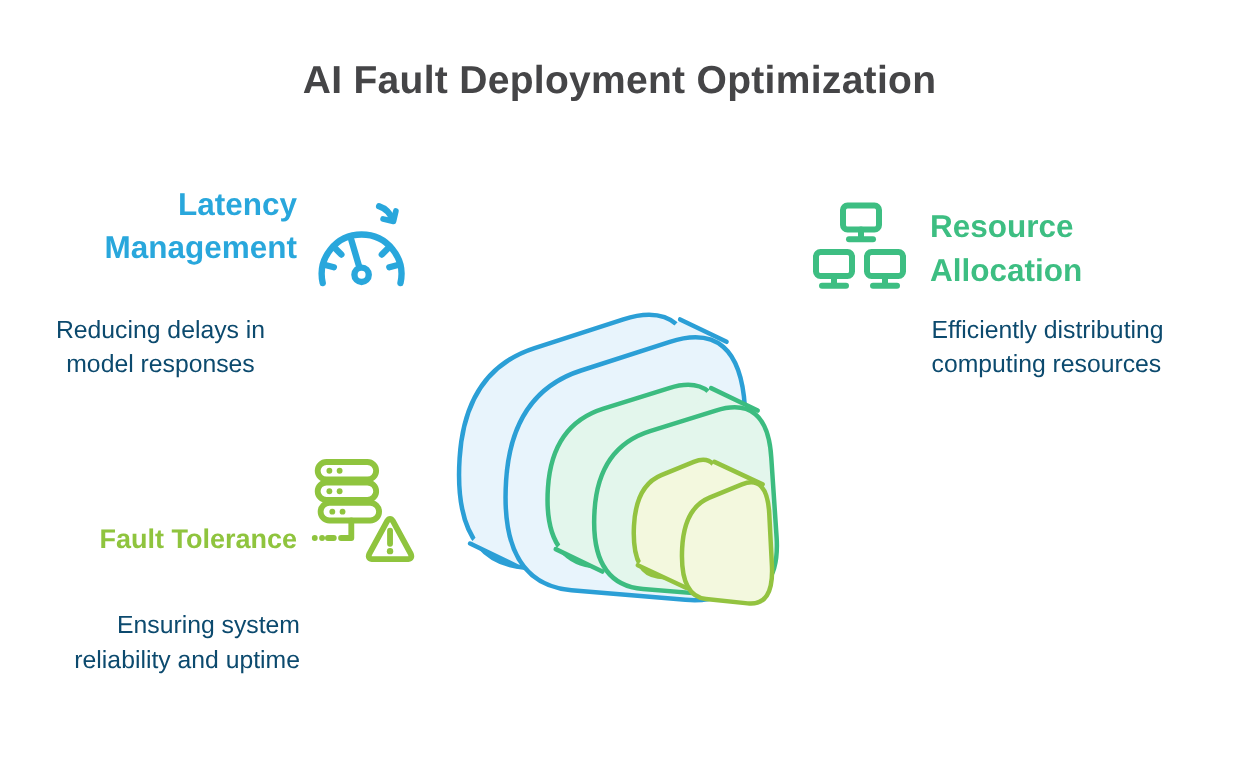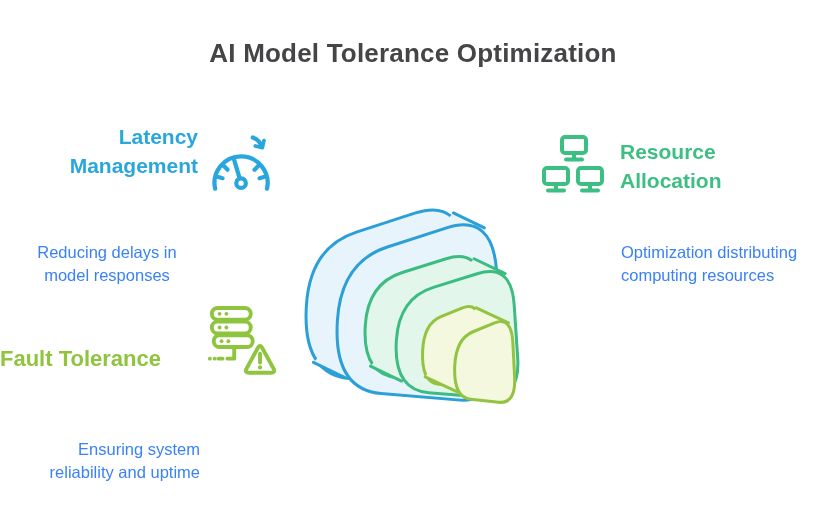--- a/index.html
+++ b/index.html
@@ -14,25 +14,25 @@
   .heading{font-weight:700;white-space:pre-line;}
   .heading.latency{
     position:absolute;left:0;top:122px;width:198px;text-align:right;
     font-size:21px;line-height:29px;color:#29A7DC;
   }
   .heading.resource{
     position:absolute;left:620px;top:137px;width:210px;text-align:left;
     font-size:21px;line-height:29px;color:#3DBE82;
   }
   .heading.fault{
-    position:absolute;left:0;top:344px;width:198px;
-    font-size:22px;line-height:30px;color:#8FC43E;
+    position:absolute;left:0;top:344px;width:198px;text-align:right;
+    font-size:18px;line-height:30px;color:#8FC43E;
   }
   .desc{
-    position:absolute;font-size:16.5px;line-height:23px;color:#3b82f6;white-space:pre-line;margin-top:32px;
+    position:absolute;font-size:16.5px;line-height:23px;color:#0c4a6e;white-space:pre-line;
   }
   .desc.latency{left:12px;top:209px;width:190px;text-align:center;}
   .desc.resource{left:621px;top:209px;width:200px;text-align:left;}
   .desc.fault{left:0;top:406px;width:200px;text-align:right;}
   .icon{position:absolute;}
   .icon svg{display:block;}
   #latency-icon{left:206px;top:130px;}
   #resource-icon{left:541px;top:133px;}
   #fault-icon{left:204px;top:303px;}
   #cubes{position:absolute;left:285px;top:188px;}
@@ -46,21 +46,21 @@
   .blue  .tang{stroke:#2B9FD6;}
   .green .tang{stroke:#3CBC80;}
   .lime  .tang{stroke:#93C340;}
   .istroke{fill:none;stroke-width:4;stroke-linecap:round;stroke-linejoin:round;}
 </style>
 </head>
 <body>
 
 <div id="canvas">
 
-  <div class="title">AI Model Tolerance Optimization</div>
+  <div class="title">AI Fault Deployment Optimization</div>
 
   <div class="heading latency">Latency
 Management</div>
   <div class="icon" id="latency-icon">
     <svg width="68" height="66" viewBox="0 0 64 62">
       <g class="istroke" stroke="#29A7DC">
         <path d="M44,7 Q50,9 52.5,15.5"></path>
         <path d="M46.5,15 L53,16.5 L54.5,10" stroke-width="3.6"></path>
         <path d="M8.6,55.2 A25,25 0 1 1 57.4,55.2"></path>
         <path d="M15.6,45.3 L10.8,44.0"></path>
@@ -85,21 +85,21 @@
         <path d="M15,50 V55"></path>
         <path d="M7,56.5 H23"></path>
         <rect x="37" y="34" width="24" height="16" rx="3"></rect>
         <path d="M49,50 V55"></path>
         <path d="M41,56.5 H57"></path>
       </g>
     </svg>
   </div>
   <div class="heading resource">Resource
 Allocation</div>
-  <div class="desc resource">Optimization distributing
+  <div class="desc resource">Efficiently distributing
 computing resources</div>
 
   <div class="heading fault">Fault Tolerance</div>
   <div class="icon" id="fault-icon">
     <svg width="76" height="86" viewBox="0 0 78 88">
       <g class="istroke" stroke="#8FC43E">
         <rect x="8" y="5" width="40" height="12" rx="6"></rect>
         <rect x="8" y="19" width="40" height="12" rx="6"></rect>
         <rect x="10" y="33" width="40" height="12" rx="6"></rect>
         <path d="M31,45 V57 H24"></path>

